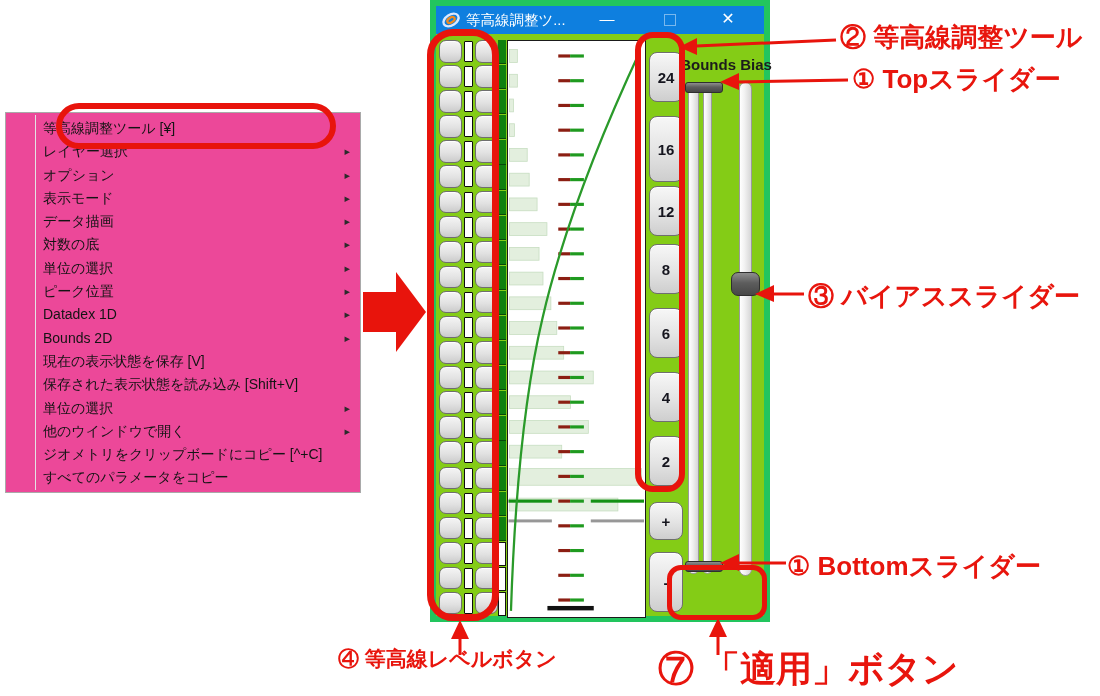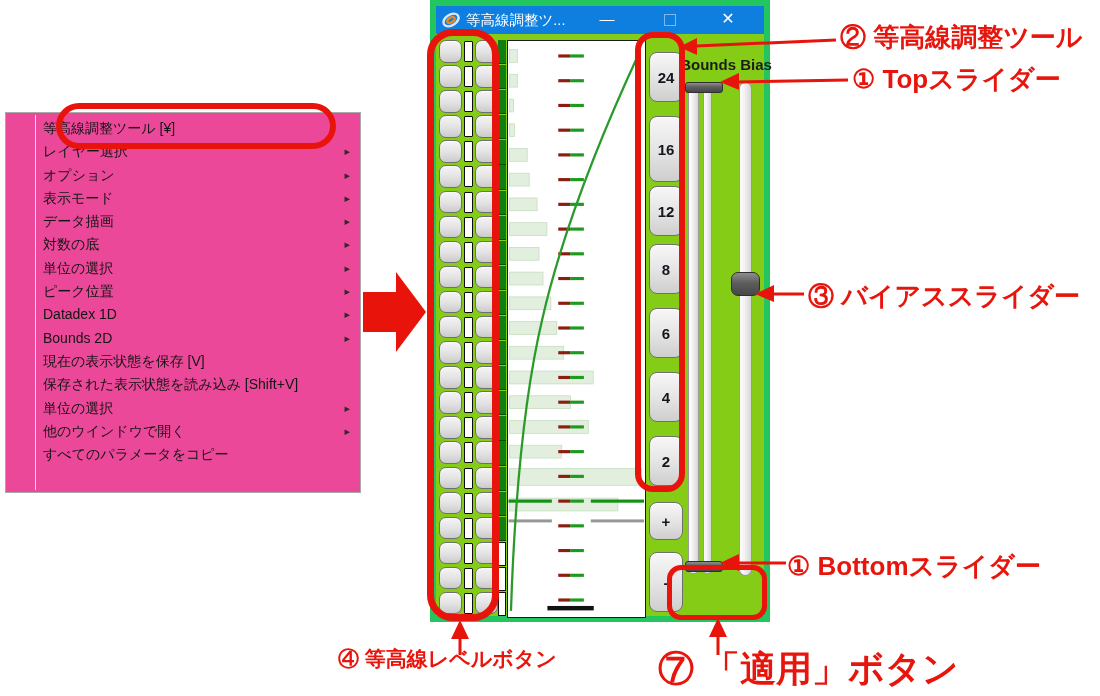--- a/index.html
+++ b/index.html
@@ -82,20 +82,21 @@
         <div class="menu-item"><span class="mi-label">データ描画</span><span class="mi-arrow">▸</span></div>
         <div class="menu-item"><span class="mi-label">対数の底</span><span class="mi-arrow">▸</span></div>
         <div class="menu-item"><span class="mi-label">単位の選択</span><span class="mi-arrow">▸</span></div>
         <div class="menu-item"><span class="mi-label">ピーク位置</span><span class="mi-arrow">▸</span></div>
         <div class="menu-item"><span class="mi-label">Datadex 1D</span><span class="mi-arrow">▸</span></div>
         <div class="menu-item"><span class="mi-label">Bounds 2D</span><span class="mi-arrow">▸</span></div>
         <div class="menu-item"><span class="mi-label">現在の表示状態を保存 [V]</span></div>
         <div class="menu-item"><span class="mi-label">保存された表示状態を読み込み [Shift+V]</span></div>
         <div class="menu-item"><span class="mi-label">単位の選択</span><span class="mi-arrow">▸</span></div>
         <div class="menu-item"><span class="mi-label">他のウインドウで開く</span><span class="mi-arrow">▸</span></div>
+        <div class="menu-item"><span class="mi-label">ジオメトリをクリップボードにコピー [^+C]</span></div>
         <div class="menu-item"><span class="mi-label">すべてのパラメータをコピー</span></div>
       </div>
   </div>
 
   <svg class="overlay" width="1100" height="696" style="z-index:20">
     <polygon points="363,292 396,292 396,272 426,312 396,352 396,332 363,332" fill="#e8140c"></polygon>
   </svg>
 
   <div class="win">
     <div class="titlebar">

